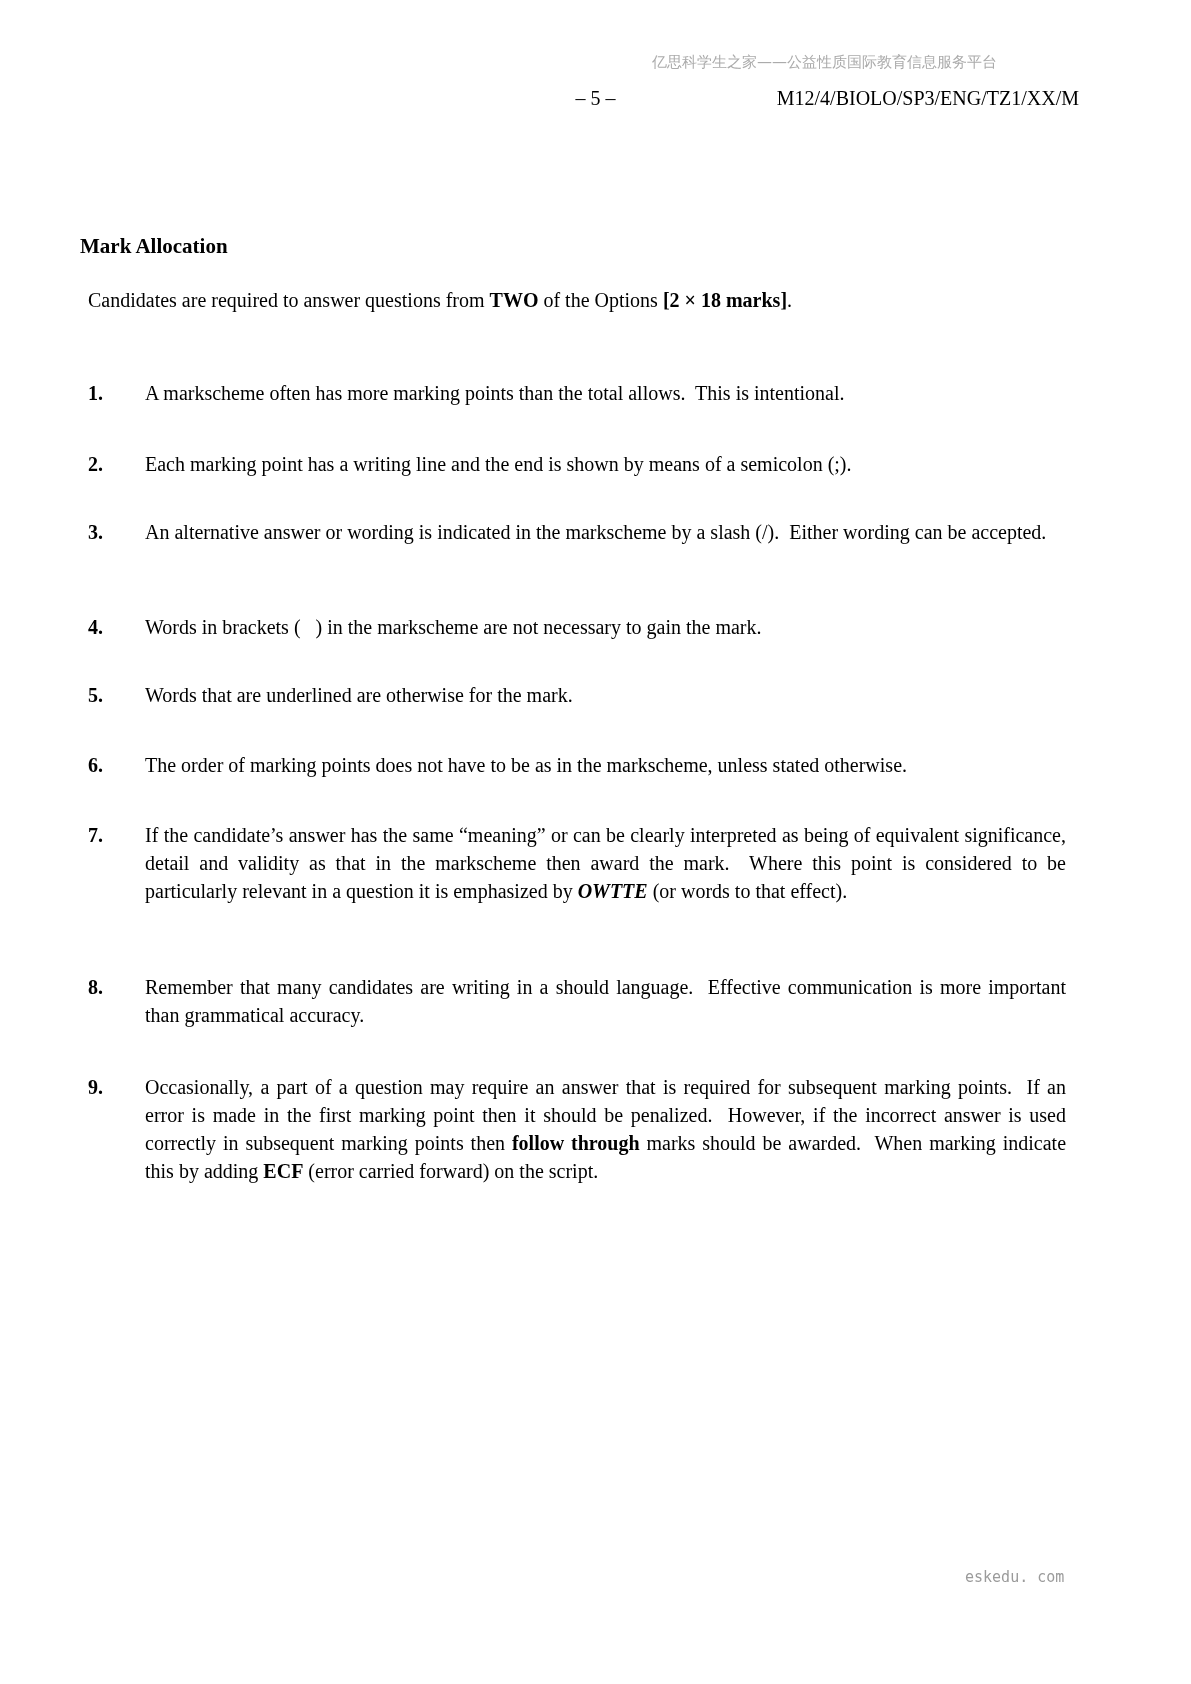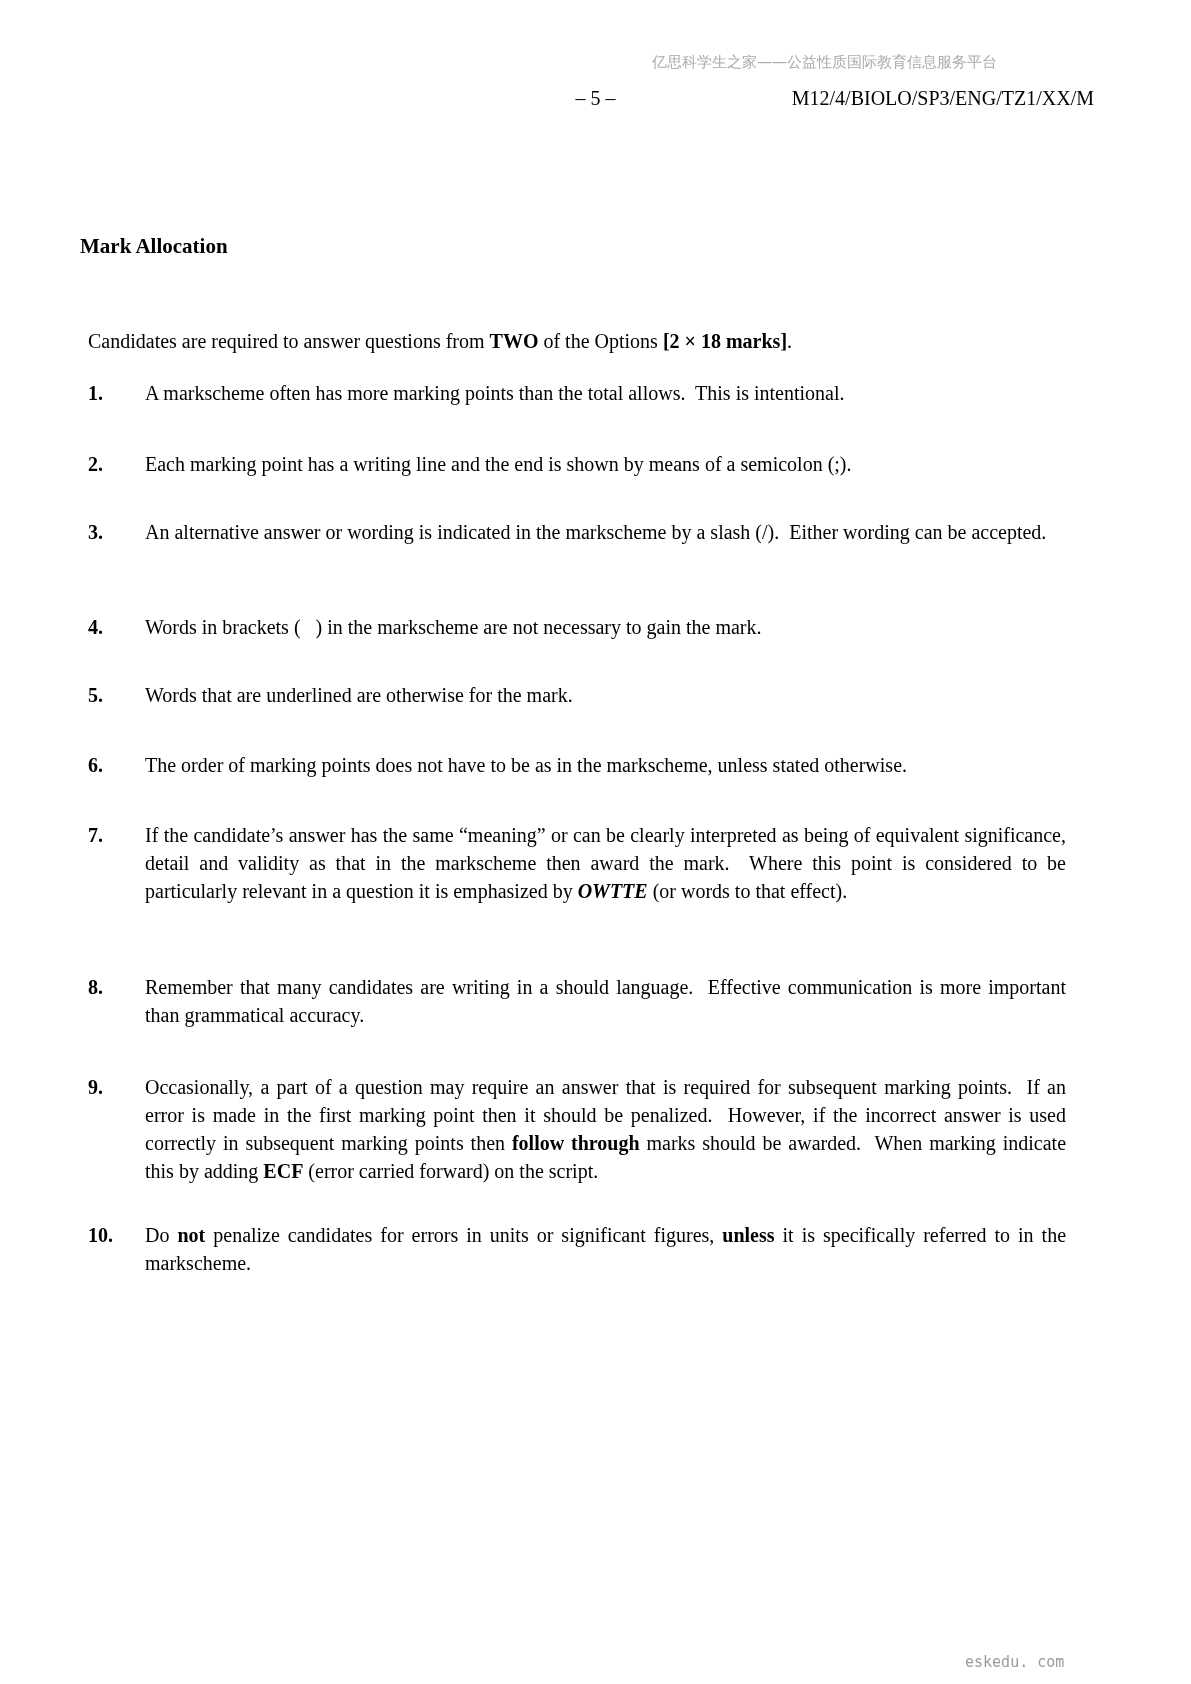--- a/index.html
+++ b/index.html
@@ -15,35 +15,35 @@
   
   .cn-header{
     position:absolute;left:652px;top:52px;
     font-family:"DejaVu Sans", sans-serif;
     font-size:15px;line-height:20px;
     color:#ababab;white-space:nowrap;
   }
   
   .head-row{position:absolute;left:0;right:0;top:86px;height:26px;font-size:20px;line-height:24px;}
   .page-num{position:absolute;left:0;right:0;text-align:center;}
-  .paper-code{position:absolute;right:97px;white-space:nowrap;}
+  .paper-code{position:absolute;right:112px;white-space:nowrap;}
   
   .doc-title{
     position:absolute;left:88px;top:175px;
     font-size:31px;line-height:34px;font-weight:bold;
     white-space:pre;
   }
   .section-heading{
     position:absolute;left:80px;top:234px;
     font-size:21px;line-height:24px;font-weight:bold;
   }
   
   .intro{
     position:absolute;left:88px;top:286px;width:978px;
-    font-size:20px;line-height:28px;margin-top:41px;
+    font-size:20px;line-height:28px;
   }
   .intro-line{white-space:pre-wrap;}
   
   .items{position:absolute;left:0;top:0;width:100%;height:100%;pointer-events:none;}
   .item{
     position:absolute;left:88px;width:978px;
     display:flex;align-items:flex-start;
     font-size:20px;line-height:28px;
   }
   .item-num{flex:0 0 57px;font-weight:bold;}
@@ -57,21 +57,21 @@
   .item:nth-of-type(7){top:821px;}
   .item:nth-of-type(8){top:973px;}
   .item:nth-of-type(9){top:1073px;}
   .item:nth-of-type(10){top:1221px;}
   
   .b{font-weight:bold;}
   .i{font-style:italic;}
   .u{}
   
   .footer-mark{
-    position:absolute;left:965px;top:1653px;
+    position:absolute;left:965px;top:1568px;
     font-family:"DejaVu Sans Mono", monospace;
     font-size:15px;line-height:18px;
     color:#9b9b9b;white-space:pre;
   }
 </style>
 </head>
 <body>
 
 <div class="page">
 
@@ -119,21 +119,17 @@
         <div class="item-text"><span>If the candidate’s answer has the same “meaning” or can be clearly interpreted as being of equivalent significance, detail and validity as that in the markscheme then award the mark.  Where this point is considered to be particularly relevant in a question it is emphasized by </span><span class="b i">OWTTE</span><span> (or words to that effect).</span></div>
       </div>
       <div class="item">
         <span class="item-num">8.</span>
         <div class="item-text"><span>Remember that many candidates are writing in a should language.  Effective communication is more important than grammatical accuracy.</span></div>
       </div>
       <div class="item">
         <span class="item-num">9.</span>
         <div class="item-text"><span>Occasionally, a part of a question may require an answer that is required for subsequent marking points.  If an error is made in the first marking point then it should be penalized.  However, if the incorrect answer is used correctly in subsequent marking points then </span><span class="b">follow through</span><span> marks should be awarded.  When marking indicate this by adding </span><span class="b">ECF</span><span> (error carried forward) on the script.</span></div>
       </div>
-      <div class="item">
-        <span class="item-num">10.</span>
-        <div class="item-text"><span>Do </span><span class="b">not</span><span> penalize candidates for errors in units or significant figures, </span><span class="b">unless</span><span> it is specifically referred to in the markscheme.</span></div>
-      </div>
     </div>
 
   <div class="footer-mark">eskedu. com</div>
 
 </div>
 
 </body></html>

